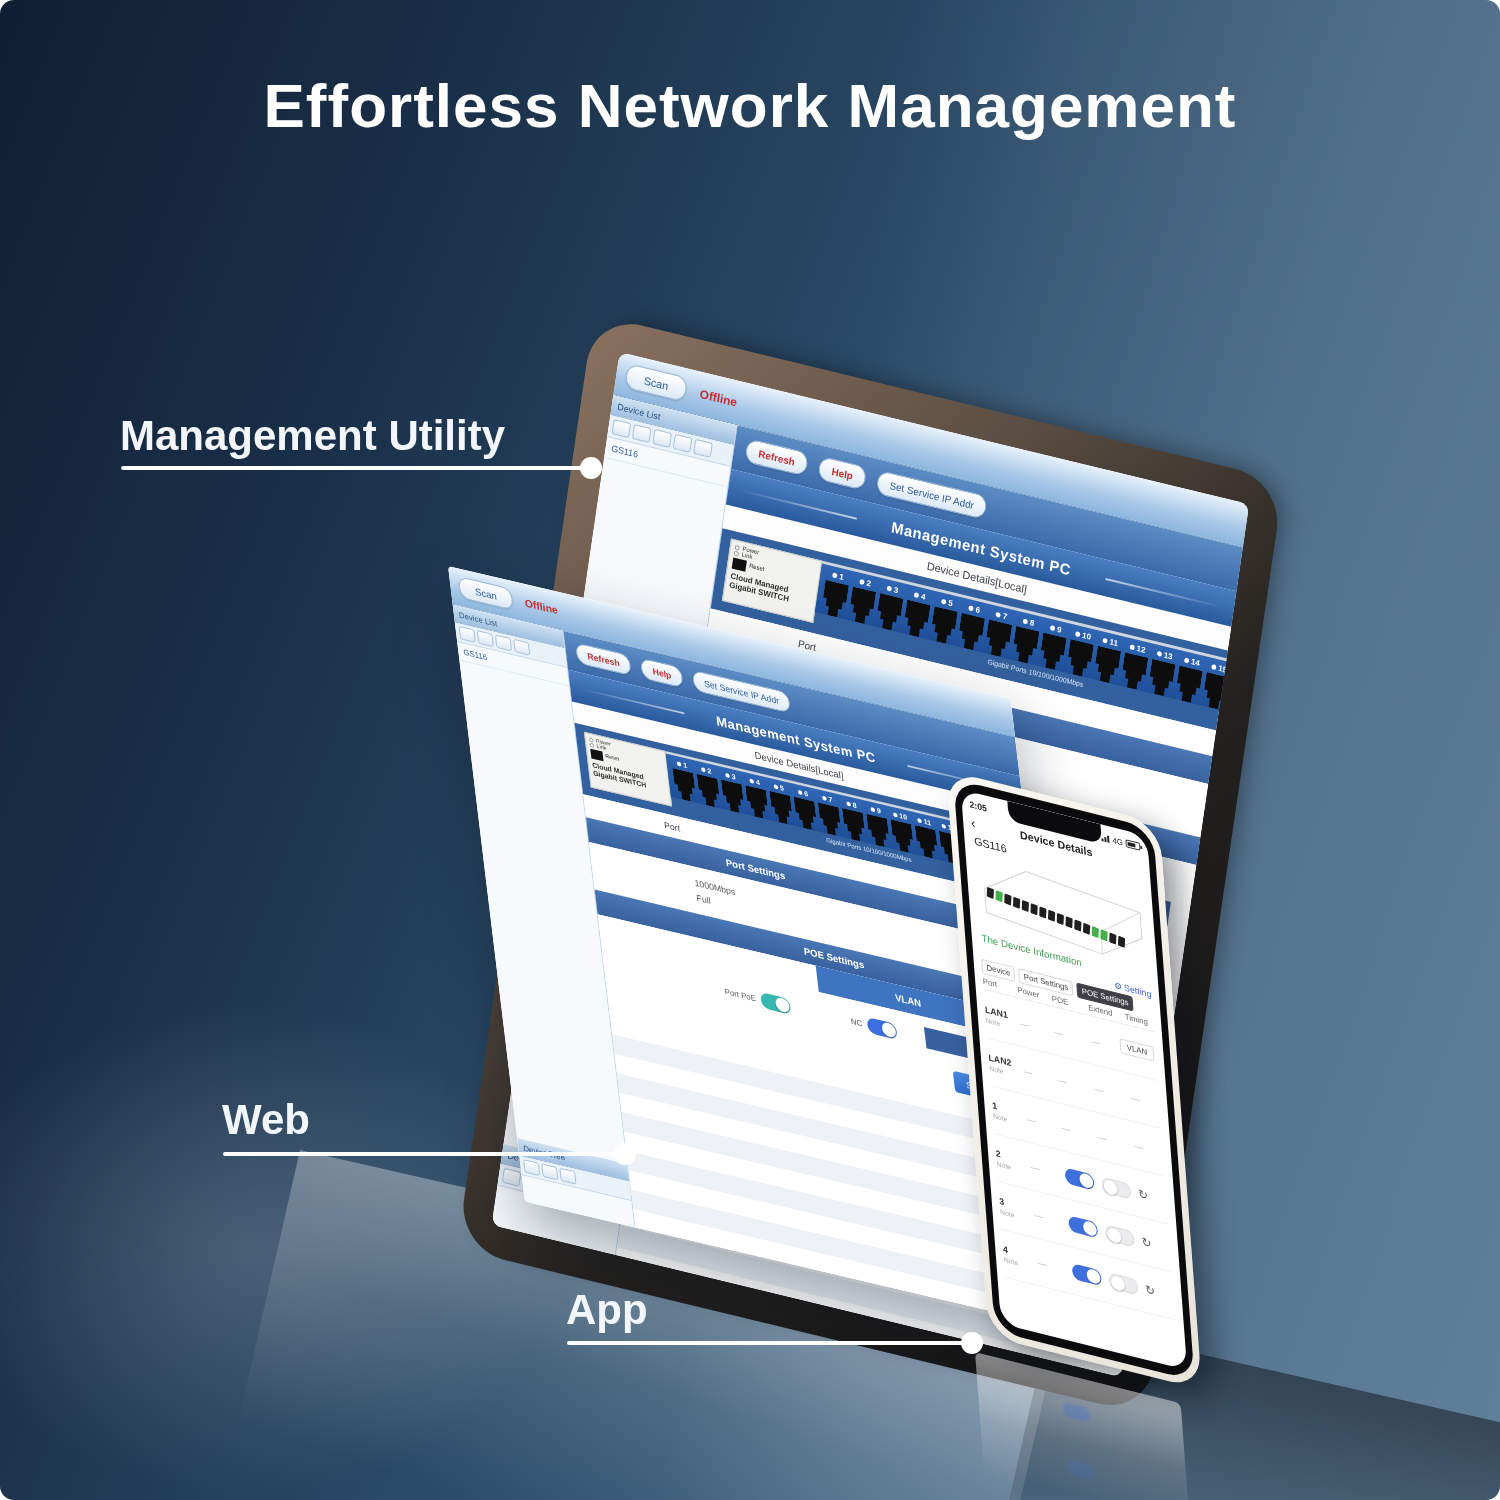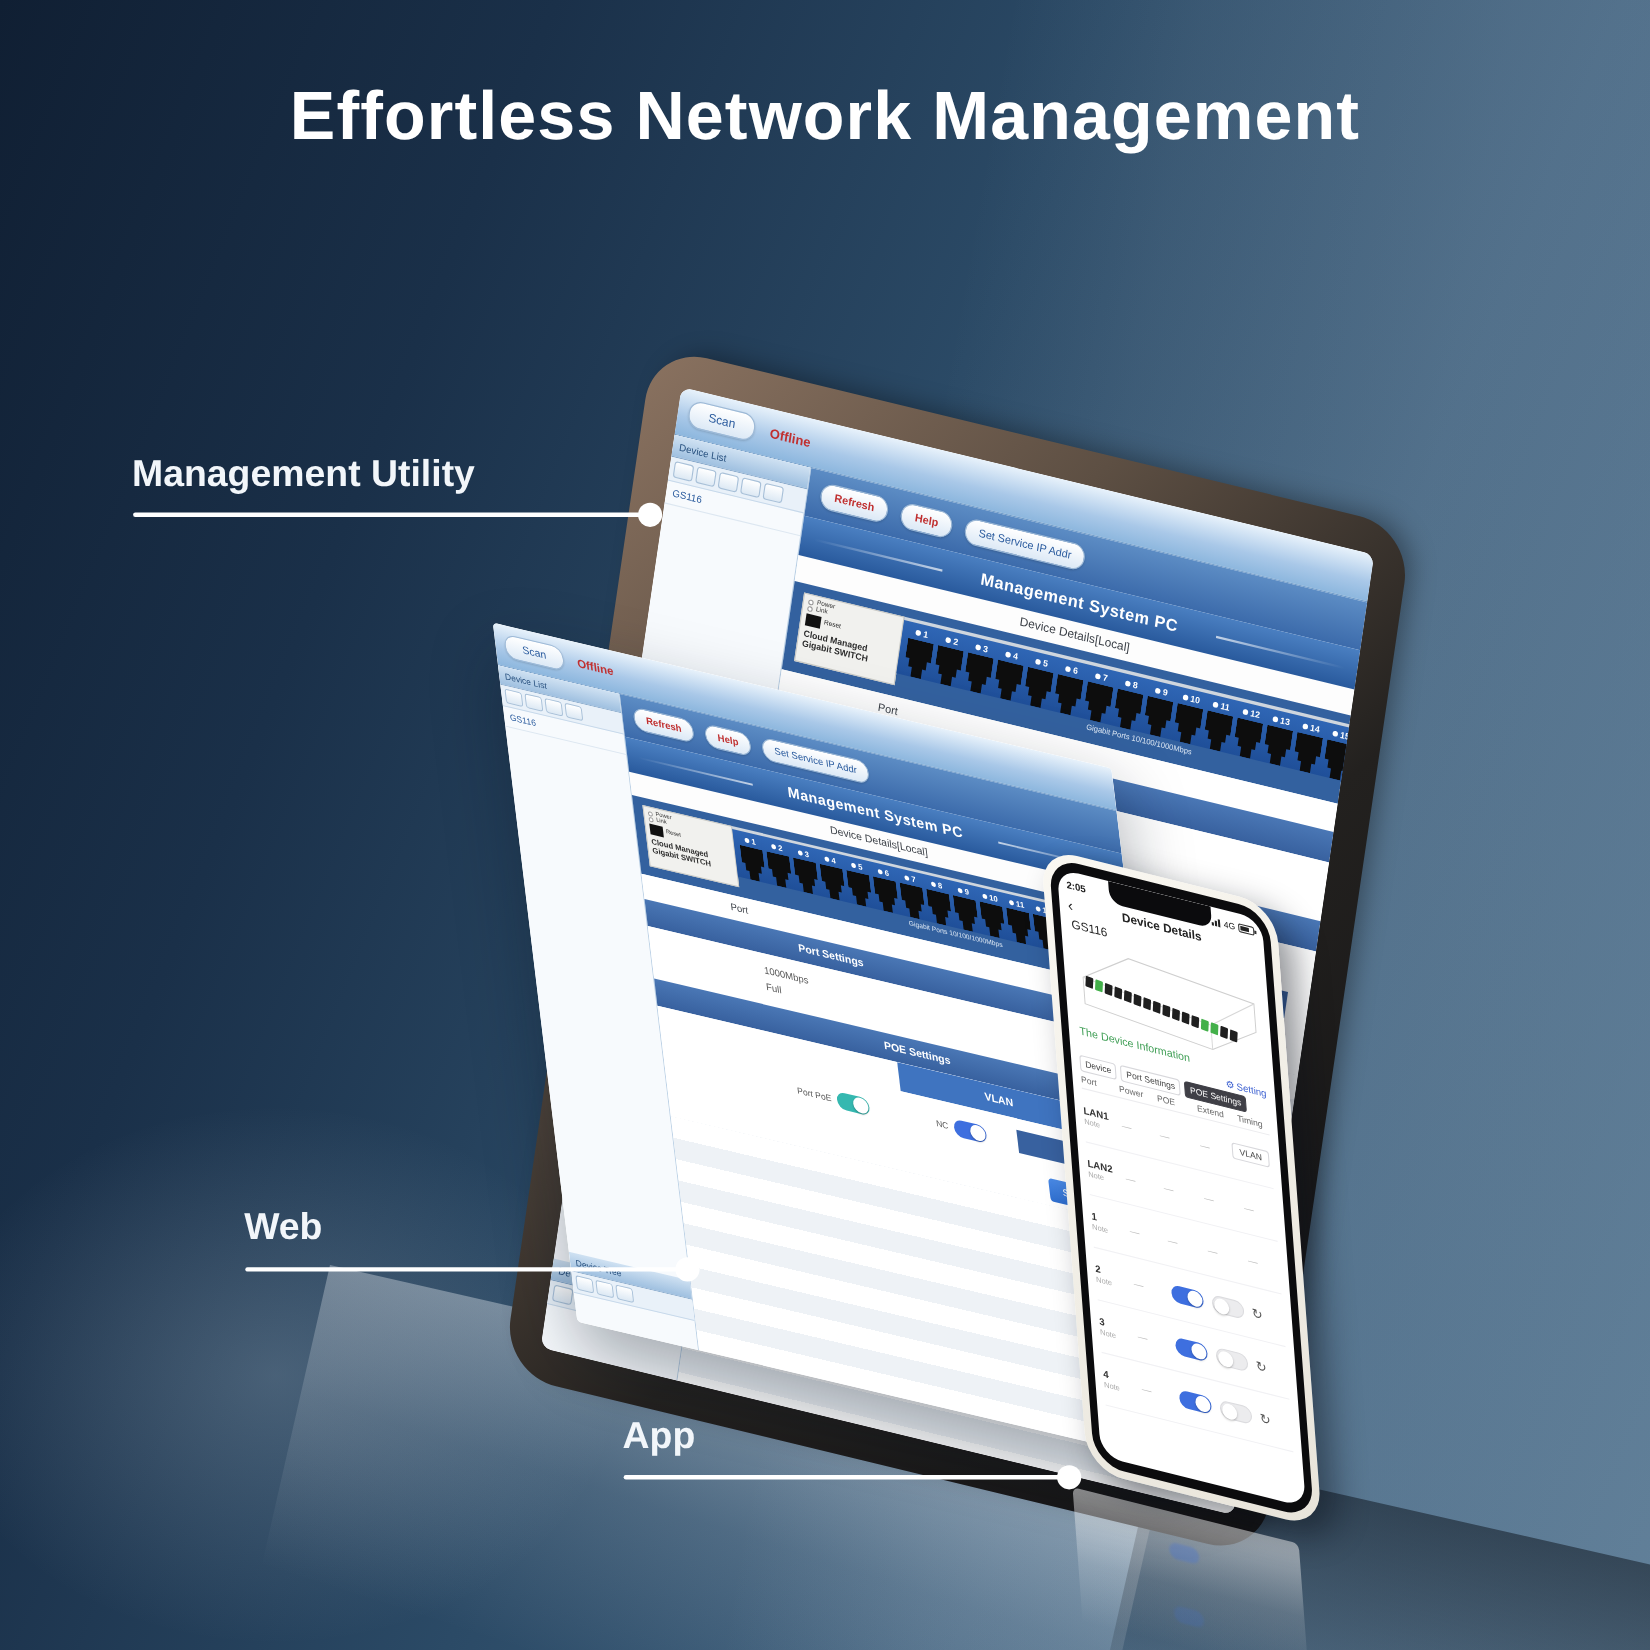--- a/index.html
+++ b/index.html
@@ -1,19 +1,19 @@
 <!DOCTYPE html>
 <html><head>
 <meta charset="utf-8">
 <style>
   * { margin:0; padding:0; box-sizing:border-box; }
   html,body { width:1500px; height:1500px; }
   body { font-family:"Liberation Sans", sans-serif; }
   .stage { position:relative; width:1500px; height:1500px; overflow:hidden;
-    background:linear-gradient(112deg,#101f33 0%,#1a3049 24%,#2b4a66 48%,#3f607d 70%,#4d6f8b 100%); }
+    background:linear-gradient(112deg,#101f33 0%,#1a3049 24%,#2b4a66 48%,#3f607d 70%,#4d6f8b 100%);border-radius:14px; }
 
   
   .floor { position:absolute; inset:0; z-index:1;
     background:linear-gradient(100deg, rgba(255,255,255,0) 52%, rgba(215,228,238,0.07) 62%, rgba(200,214,226,0.14) 78%, rgba(188,203,216,0.18) 100%); }
   .floor-glow { position:absolute; left:-200px; top:900px; width:900px; height:700px; z-index:1;
     background:radial-gradient(closest-side, rgba(210,224,234,0.22), rgba(210,224,234,0) 70%); }
   .refl-web { position:absolute; left:300px; top:1150px; width:780px; height:380px; z-index:1;
     transform:rotate(12.8deg); transform-origin:0 0;
     background:linear-gradient(185deg, rgba(244,247,250,0.45), rgba(244,247,250,0.14) 42%, rgba(244,247,250,0) 78%); }
   .refl-monitor { position:absolute; left:1050px; top:1320px; width:700px; height:320px; z-index:1;
@@ -27,21 +27,21 @@
   .refl-phone::before { top:28px; } .refl-phone::after { top:86px; background:rgba(62,111,223,0.18); }
 
   
   .page-title { position:absolute; top:70px; left:0; width:100%; text-align:center; z-index:6;
     color:#fff; font-size:62px; font-weight:700; letter-spacing:1px; }
   .page-subtitle { position:absolute; top:158px; left:0; width:100%; text-align:center; z-index:6;
     color:#fff; font-size:43px; font-weight:700; }
 
   
   .callout { position:absolute; z-index:7; color:#fff; }
-  .callout .co-label { font-size:34px; font-weight:600; color:#f2f6fa; }
+  .callout .co-label { font-size:42px; font-weight:600; color:#f2f6fa; }
   .co-line { position:absolute; height:4px; background:#fff; border-radius:2px; z-index:7; }
   .co-line::after { content:''; position:absolute; right:-11px; top:-9px; width:22px; height:22px; border-radius:50%; background:#fff; }
   .co-mu { left:120px; top:412px; } .co-mu-line { left:121px; top:466px; width:470px; }
   .co-web { left:222px; top:1096px; } .co-web-line { left:223px; top:1152px; width:402px; }
   .co-app { left:566px; top:1286px; } .co-app-line { left:567px; top:1341px; width:405px; }
 
   
   .monitor { position:absolute; left:598px; top:320px; width:700px; height:935px; z-index:2;
     transform:matrix(0.972,0.235,-0.145,0.989,0,0); transform-origin:0 0;
     background:#131419; border-radius:46px; box-shadow:10px -8px 22px rgba(0,0,0,0.35); }

